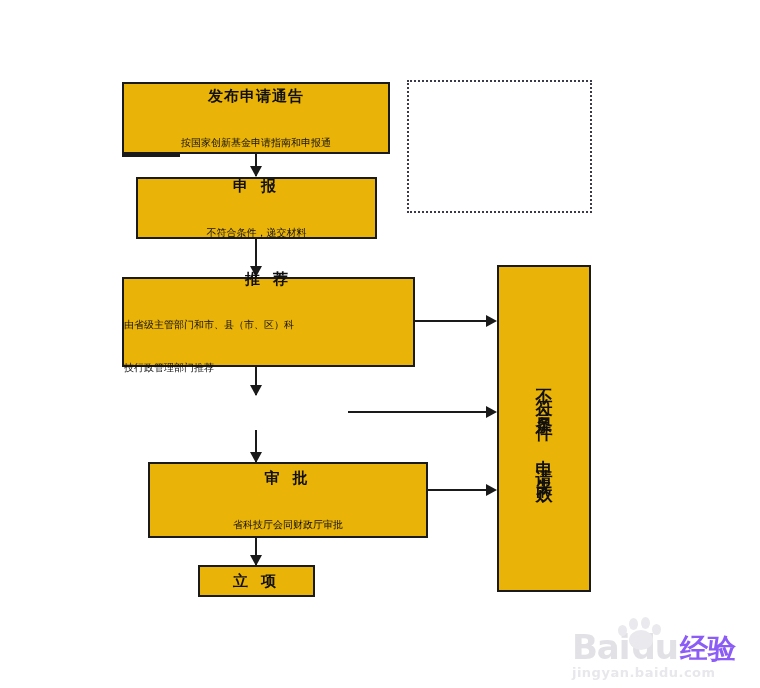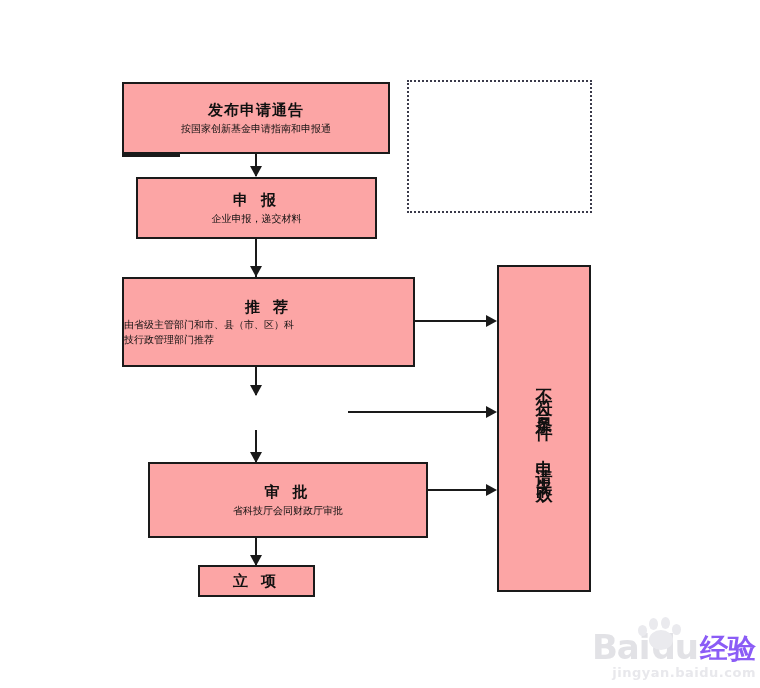--- a/index.html
+++ b/index.html
@@ -15,27 +15,28 @@
     width: 760px;
     height: 688px;
     background: #ffffff;
     overflow: hidden;
   }
 
   
   .box {
     position: absolute;
     box-sizing: border-box;
-    background: #fca5a5;
+    background: #eab308;
     border: 2px solid #1a1a1a;
     display: flex;
     flex-direction: column;
     align-items: center;
     justify-content: center;
     z-index: 3;
+    gap: 28px;
   }
   .box .title {
     font-weight: bold;
     font-size: 15px;
     color: #101010;
     letter-spacing: 4px;
     line-height: 1.35;
     text-align: center;
     white-space: nowrap;
   }
@@ -118,25 +119,24 @@
     height: 0;
     border-top: 6px solid transparent;
     border-bottom: 6px solid transparent;
     border-left: 11px solid #1a1a1a;
     z-index: 2;
   }
 
   
   #watermark {
     position: absolute;
-    right: 4px;
+    right: 24px;
     bottom: 8px;
     z-index: 5;
     user-select: none;
-    text-align: right;
     opacity: 1;
   }
   #watermark .wm-main {
     display: flex;
     align-items: flex-end;
     justify-content: flex-end;
     gap: 2px;
     color: #e2e2e6;
     font-size: 34px;
     font-weight: bold;
@@ -177,21 +177,21 @@
   <div class="box" id="box-announce" style="left:122px; top:82px; width:268px; height:72px;">
     <div class="title tight">发布申请通告</div>
     <div class="desc">按国家创新基金申请指南和申报通</div>
   </div>
 
   <div class="vline" style="left:255px; top:154px; height:22px;"></div>
   <div class="arrow-down" style="left:250px; top:166px;"></div>
 
   <div class="box" id="box-declare" style="left:136px; top:177px; width:241px; height:62px;">
     <div class="title">申 报</div>
-    <div class="desc">企业申报，递交材料</div>
+    <div class="desc">不符合条件，递交材料</div>
   </div>
 
   <div class="vline" style="left:255px; top:239px; height:38px;"></div>
   <div class="arrow-down" style="left:250px; top:266px;"></div>
 
   <div class="box" id="box-recommend" style="left:122px; top:277px; width:293px; height:90px;">
     <div class="title">推 荐</div>
     <div class="desc left">由省级主管部门和市、县（市、区）科</div>
     <div class="desc left">技行政管理部门推荐</div>
   </div>

